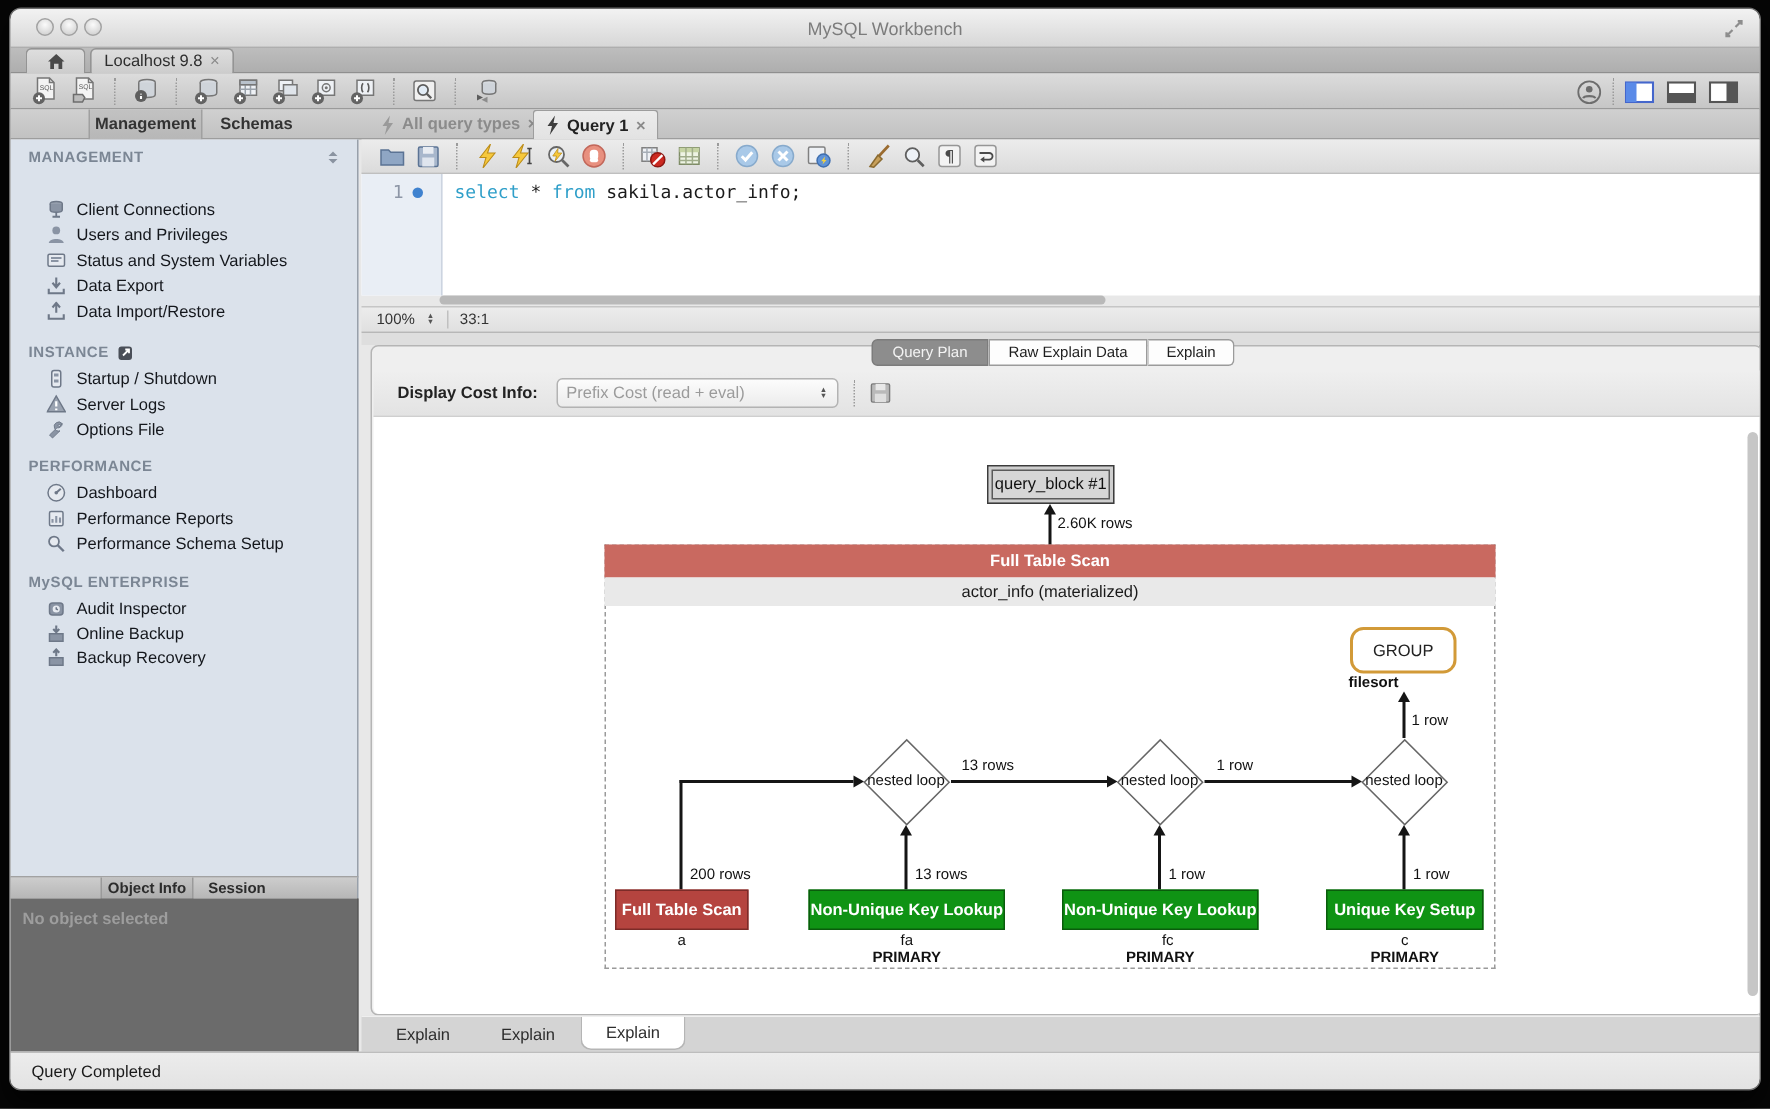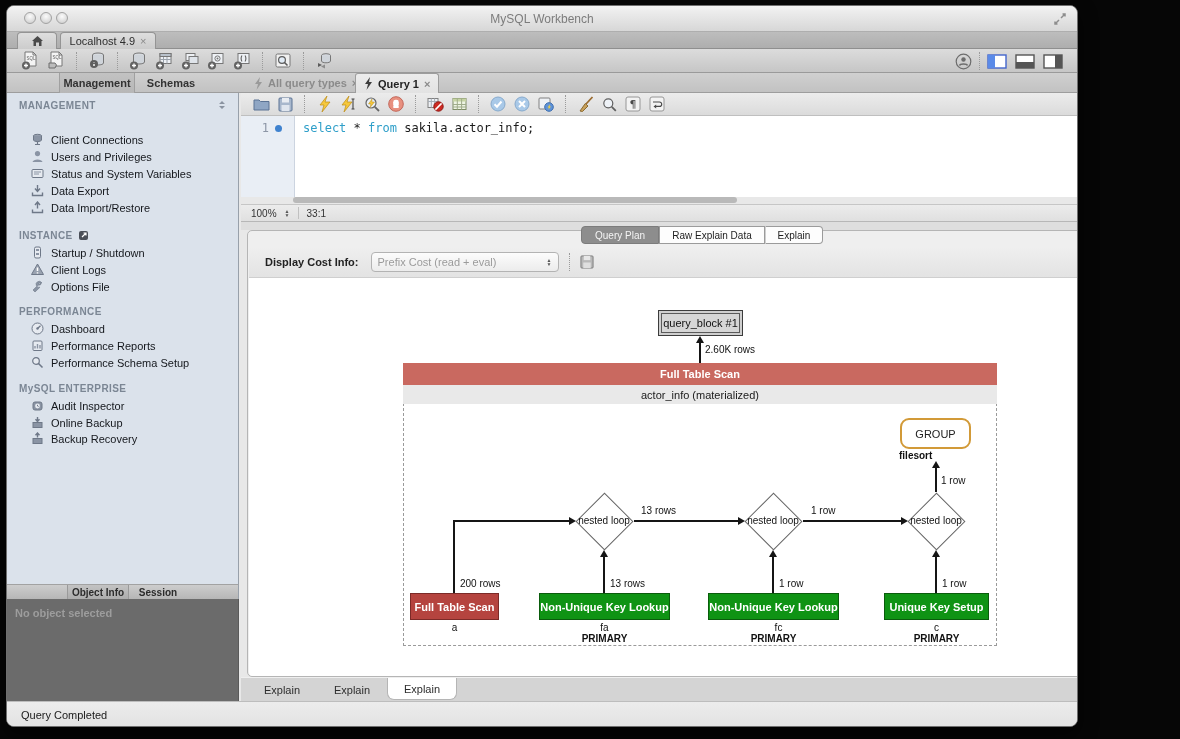--- a/index.html
+++ b/index.html
@@ -1,18 +1,18 @@
 <!DOCTYPE html>
 <html><head>
 <meta charset="utf-8">
 <style>
   * { margin:0; padding:0; box-sizing:border-box; }
   html,body { width:1180px; height:739px; background:#060606; font-family:"Liberation Sans",sans-serif; overflow:hidden; }
   .abs { position:absolute; }
-  .window { position:absolute; left:6px; top:5px; width:1072px; height:722px; background:#e8e8e8;
+  .window { position:absolute; left:6px; top:5px; width:1168px; height:722px; background:#e8e8e8;
             border-radius:8px; overflow:hidden; box-shadow:0 8px 18px rgba(0,0,0,.7); border:1px solid #6f6f6f; }
   
   .titlebar { position:absolute; left:0; top:0; width:100%; height:26px;
               background:linear-gradient(#f2f2f2,#d7d7d7); border-bottom:1px solid #aeaeae; }
   .light { position:absolute; top:6px; width:12px; height:12px; border-radius:50%;
            background:radial-gradient(circle at 50% 35%,#fbfbfb,#c9c9c9); border:1px solid #a2a2a2; }
   .wtitle { position:absolute; top:6px; width:100%; text-align:center; font-size:12px; color:#7c7c7c; }
   
   .tabstrip { position:absolute; left:0; top:26px; width:100%; height:17px;
               background:linear-gradient(#bdbdbd,#aeaeae); border-bottom:1px solid #8f8f8f; }
@@ -144,21 +144,21 @@
     </svg>
   </div>
 
   <div class="tabstrip">
     <div class="toptab" style="left:10px;width:40px">
       <svg width="13" height="12" viewBox="0 0 13 12">
         <path d="M6.5 1 L12 6 H10.5 V11 H8 V7.5 H5 V11 H2.5 V6 H1 Z" fill="#4a4a4a"></path>
       </svg>
     </div>
     <div class="toptab" style="left:53px;width:96px">
-      <span>Localhost 4.9</span>
+      <span>Localhost 9.8</span>
       <span class="closex">×</span>
     </div>
   </div>
 
   <div class="maintb">
     <span class="ticon">
       <svg width="20" height="20" viewBox="0 0 20 20">
         <path d="M5 1 H13 L16 4 V15 H5 Z" fill="#f4f4f4" stroke="#767676"></path>
           <path d="M13 1 V4 H16" fill="none" stroke="#767676"></path>
         <text x="6.5" y="9" font-size="4.5" fill="#5c5c5c" font-family="Liberation Sans">SQL</text>
@@ -346,21 +346,21 @@
         <rect x="5" y="3" width="3" height="2" fill="#8a94a4"></rect>
           <rect x="5" y="7" width="3" height="2" fill="#8a94a4"></rect>
       </svg>
         <span>Startup / Shutdown</span>
       </div>
     <div class="sitem" style="top:168px">
       <svg width="13" height="13" viewBox="0 0 13 13">
         <polygon points="6.5,1 12.5,11.5 0.5,11.5" fill="#9aa3b1" stroke="#6e7888"></polygon>
         <path d="M6.5 4.5 V8 M6.5 9.3 V10.5" stroke="#fff" stroke-width="1.5"></path>
       </svg>
-        <span>Client Logs</span>
+        <span>Server Logs</span>
       </div>
     <div class="sitem" style="top:185px">
       <svg width="13" height="13" viewBox="0 0 13 13">
         <path d="M10.5 2.5 A3 3 0 1 0 9 7.2 L4 12 L2 10 L7 5.2 A3 3 0 0 0 10.5 2.5 L8.5 4.5 L7.5 3.5 Z" fill="#8a94a4" stroke="#6e7888" stroke-width=".6"></path>
       </svg>
         <span>Options File</span>
       </div>
 
     <div class="sectitle" style="top:211px">
       <span>PERFORMANCE</span>

